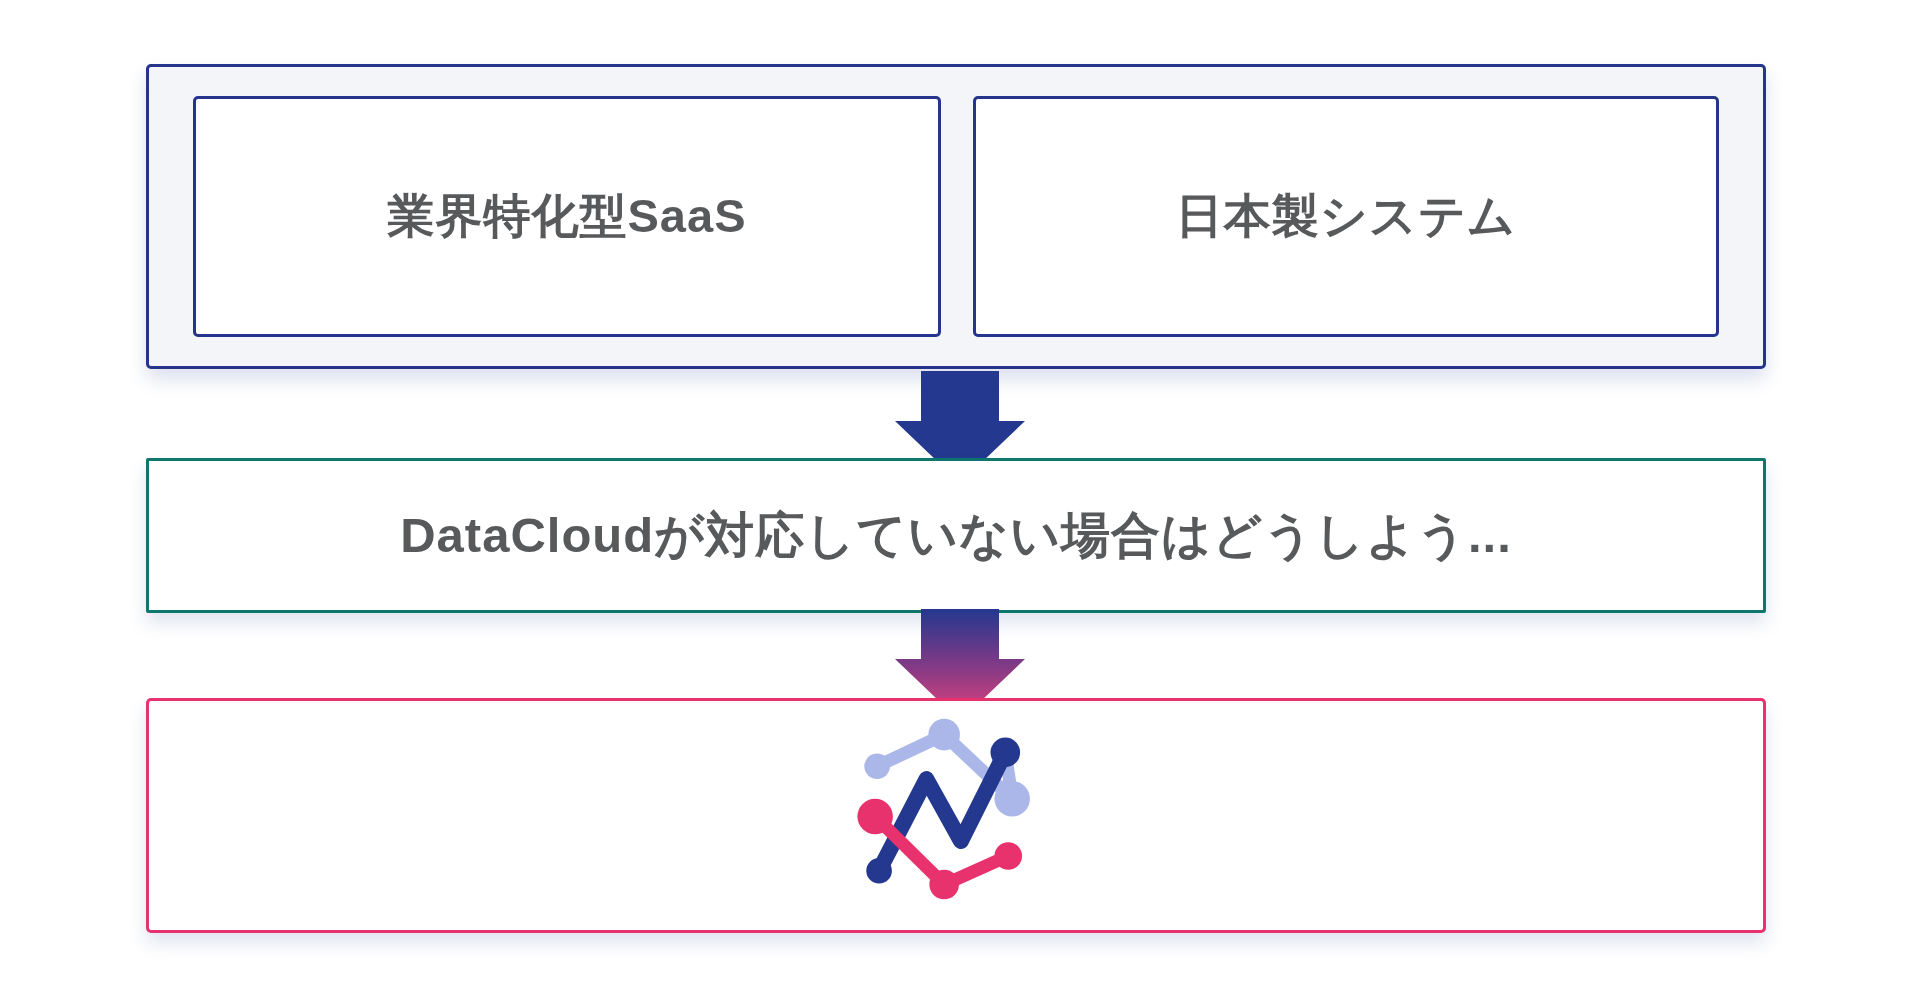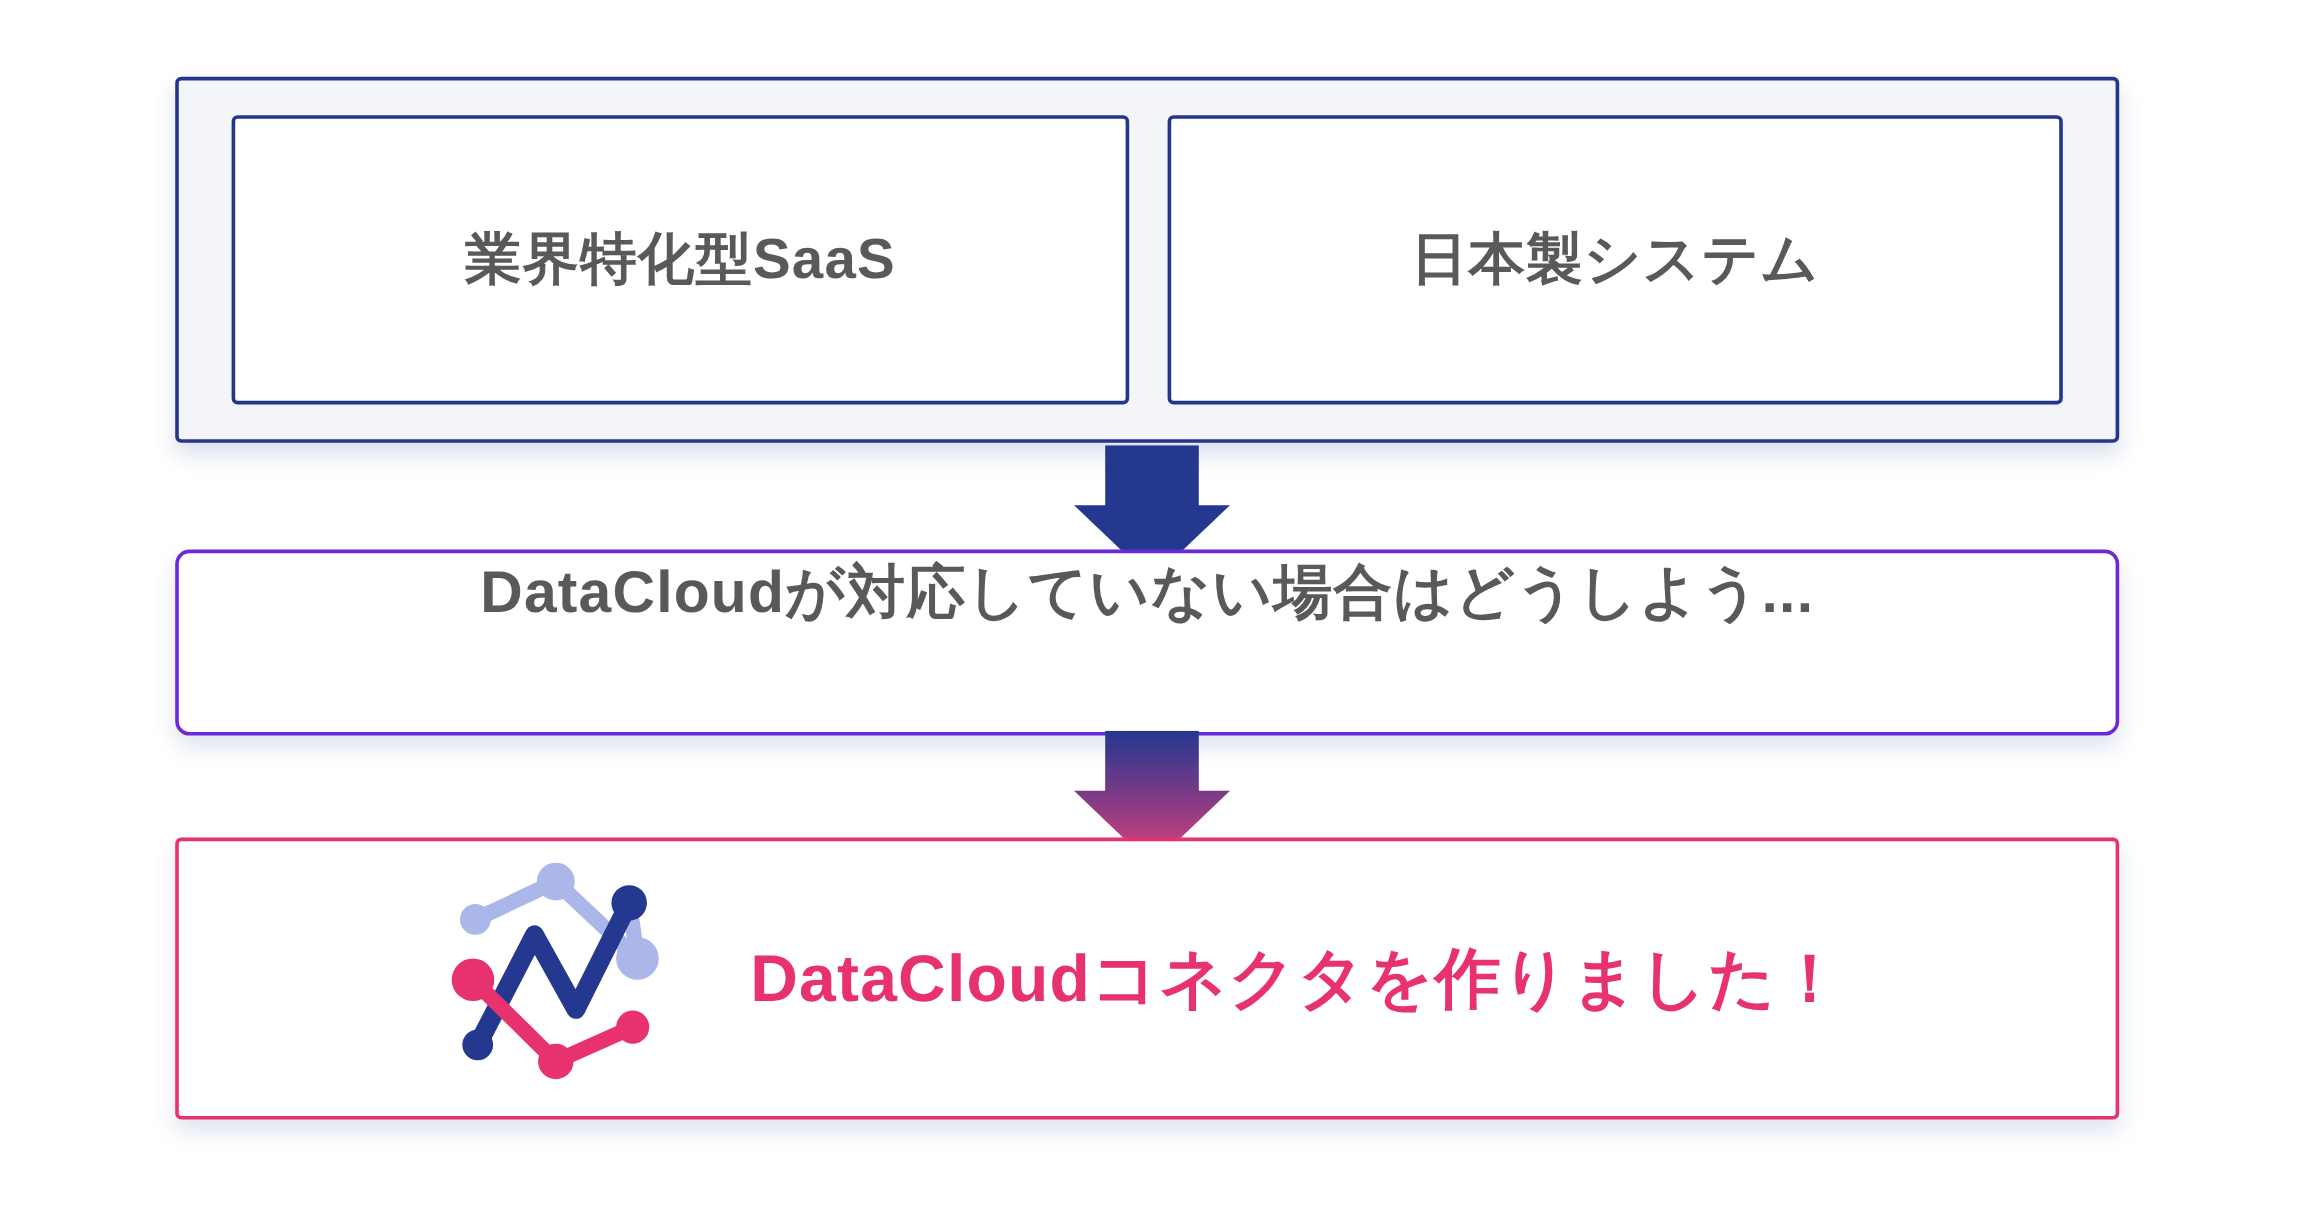--- a/index.html
+++ b/index.html
@@ -61,25 +61,25 @@
   }
   .arrow.first  { top: 371px; }
   .arrow.second { top: 609px; }
 
   
   .question-box {
     position: absolute;
     left: 146px; top: 458px;
     width: 1620px; height: 155px;
     background: #ffffff;
-    border: 3px solid #6d28d9;
-    border-radius: 12px;
+    border: 3px solid #0f766e;
+    border-radius: 2px;
     box-shadow: 0 10px 18px rgba(62, 84, 160, 0.16);
     display: flex;
-    align-items: flex-start;
+    align-items: center;
     justify-content: center;
     box-sizing: border-box;
   }
   .question-label {
     font-size: 49px;
     font-weight: bold;
     color: #58595b;
     letter-spacing: 1px;
     white-space: nowrap;
   }
@@ -157,16 +157,15 @@
 
       <polyline points="22,163 70,70 105,133 150,43" fill="none" stroke="#23388e" stroke-width="16" stroke-linecap="round" stroke-linejoin="round"></polyline>
       <circle cx="22" cy="163" r="13" fill="#23388e"></circle>
       <circle cx="150" cy="43" r="15" fill="#23388e"></circle>
 
       <polyline points="18,108 88,177 153,148" fill="none" stroke="#e8326e" stroke-width="13" stroke-linecap="round" stroke-linejoin="round"></polyline>
       <circle cx="18" cy="108" r="18" fill="#e8326e"></circle>
       <circle cx="88" cy="177" r="15" fill="#e8326e"></circle>
       <circle cx="153" cy="148" r="14" fill="#e8326e"></circle>
     </svg>
-    <span class="result-label">DataCloudコネクタを作りました！</span>
   </div>
 
 </div>
 
 </body></html>

